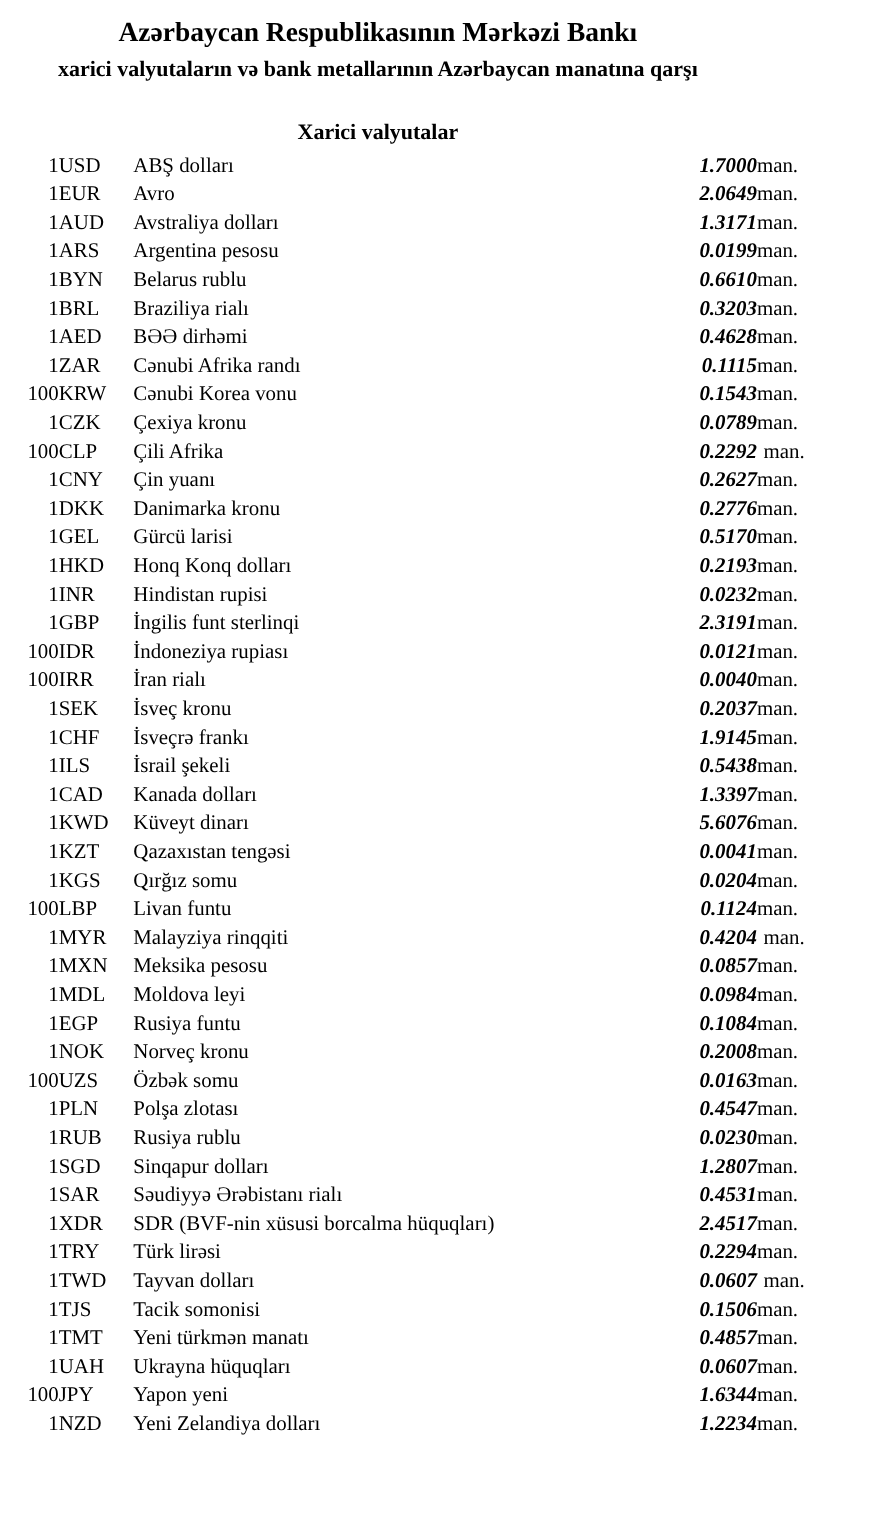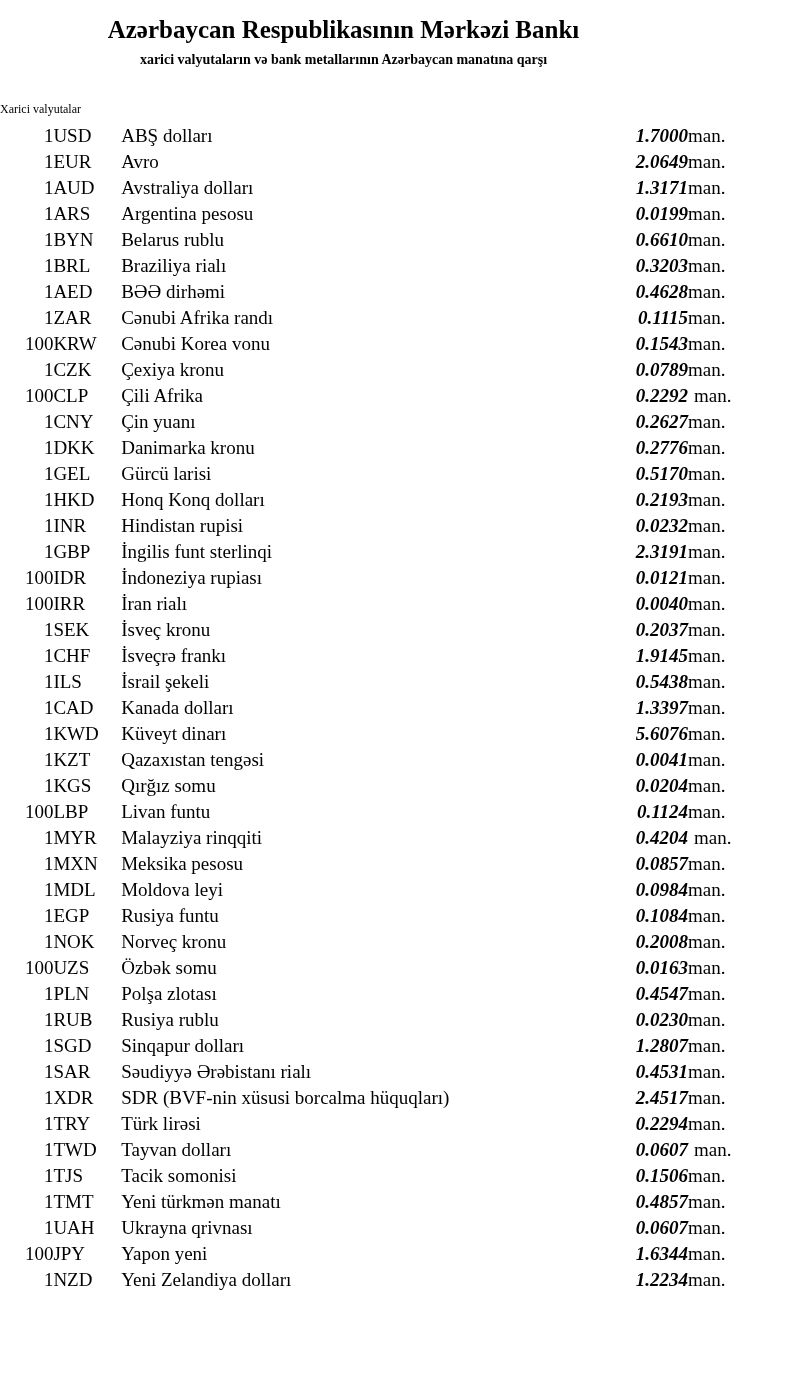--- a/index.html
+++ b/index.html
@@ -34,34 +34,34 @@
   }
   .date-line {
     font-family: "Liberation Serif", serif;
     font-weight: bold;
     font-size: 17px;
     margin: 6px 0 2px 0;
   }
   .subtitle-line {
     font-family: "Liberation Serif", serif;
     font-weight: bold;
-    font-size: 14px;
+    font-size: 20px;
     margin: 7px 0 2px 0;
   }
   .bulletin-line {
     font-family: "Liberation Serif", serif;
     font-weight: bold;
     font-size: 20px;
     margin: 8px 0 0 0;
     letter-spacing: 0.3px;
   }
   .section-title {
-    text-align: left;
-    font-weight: normal;
-    font-size: 12px;
+    text-align: center;
+    font-weight: bold;
+    font-size: 20px;
     margin: 34px 0 6px 0;
   }
   table.rates {
     width: 760px;
     margin: 0 auto;
     border-collapse: collapse;
     table-layout: fixed;
   }
   table.rates td {
     padding: 0;
@@ -406,21 +406,21 @@
         <tr>
           <td class="c-qty">1</td>
           <td class="c-code">TMT</td>
           <td class="c-name">Yeni türkmən manatı</td>
           <td class="c-rate">0.4857</td>
           <td class="c-unit">man.</td>
         </tr>
         <tr>
           <td class="c-qty">1</td>
           <td class="c-code">UAH</td>
-          <td class="c-name">Ukrayna qrivnası</td>
+          <td class="c-name">Ukrayna hüquqları</td>
           <td class="c-rate">0.0607</td>
           <td class="c-unit">man.</td>
         </tr>
         <tr>
           <td class="c-qty">100</td>
           <td class="c-code">JPY</td>
           <td class="c-name">Yapon yeni</td>
           <td class="c-rate">1.6344</td>
           <td class="c-unit">man.</td>
         </tr>

